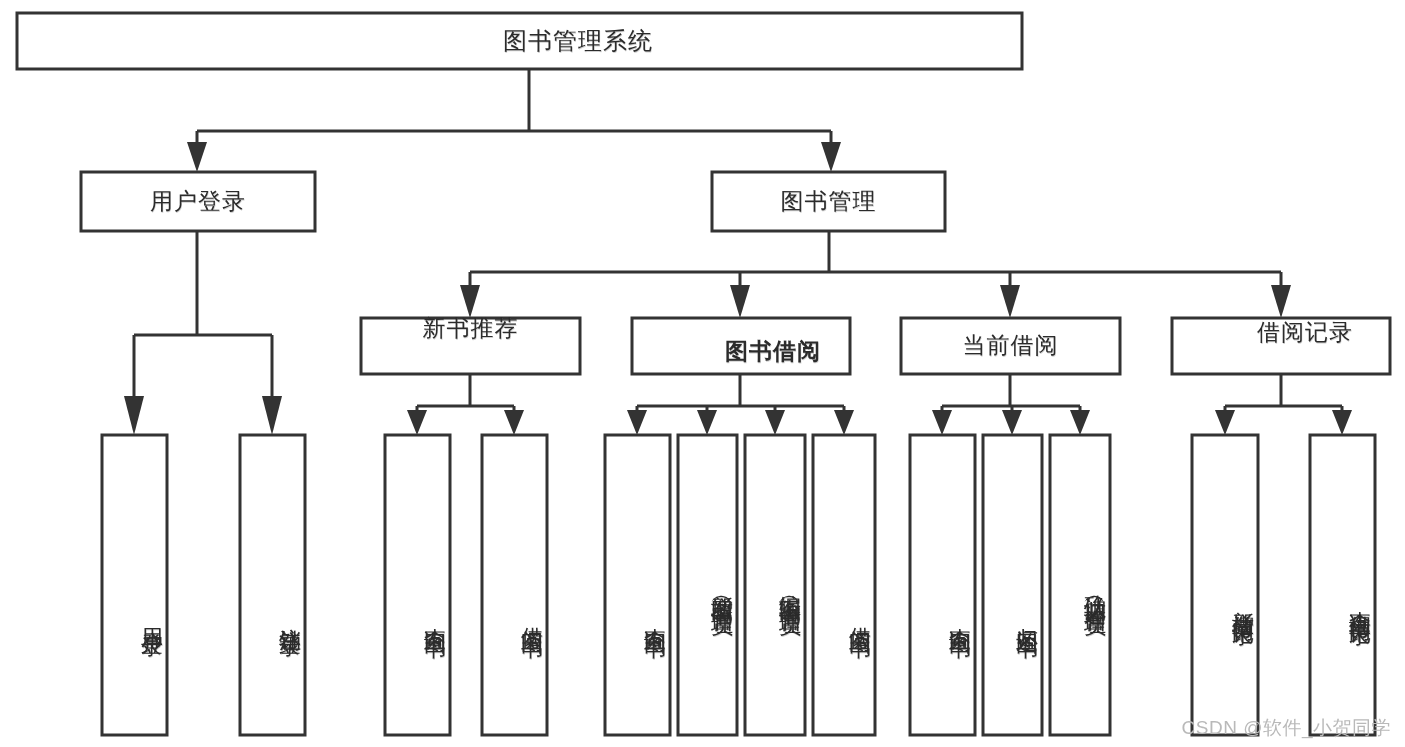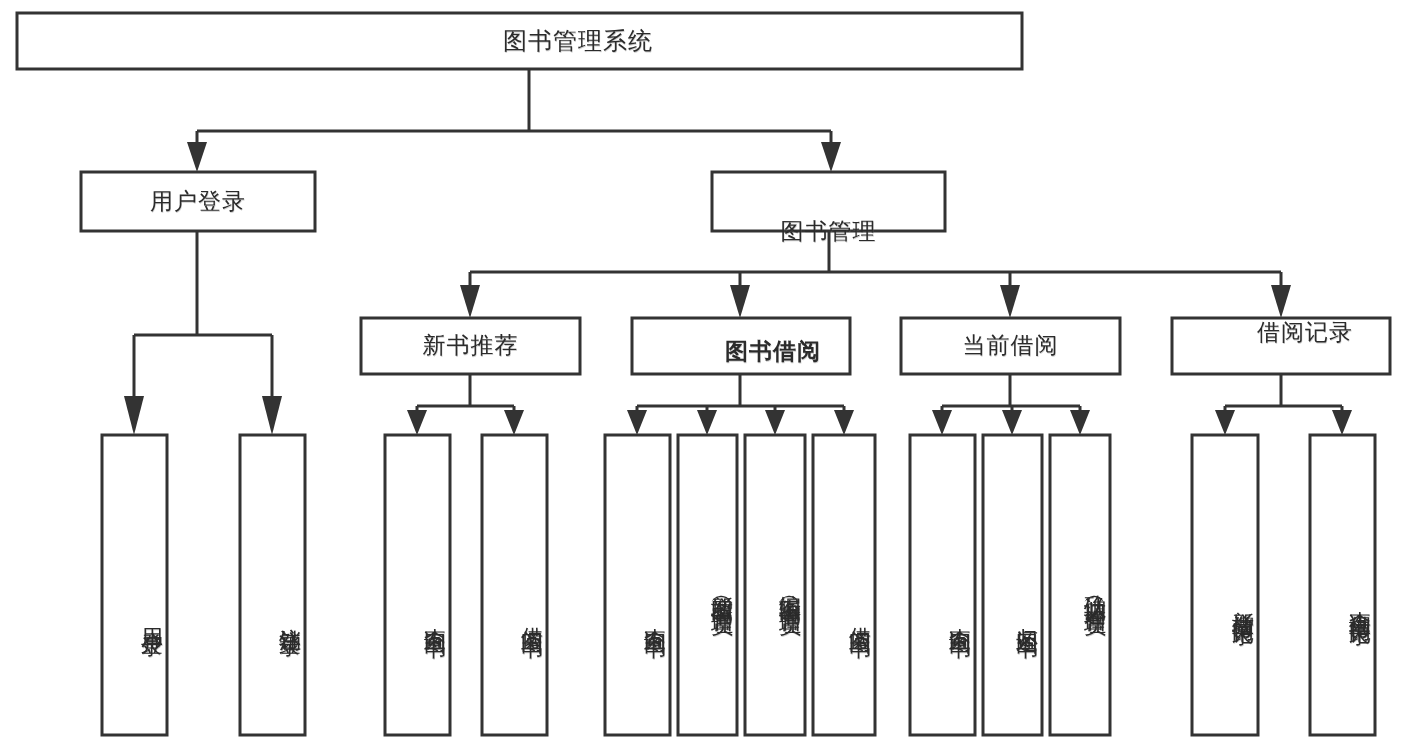--- a/index.html
+++ b/index.html
@@ -164,34 +164,35 @@
     <path class="connector" d="M 1225 406 L 1342 406"></path>
     <path class="connector" d="M 1225 406 L 1225 414"></path>
     <path class="connector" d="M 1342 406 L 1342 414"></path>
     <polygon class="arrow-head" points="1215,410 1235,410 1225,435"></polygon>
     <polygon class="arrow-head" points="1332,410 1352,410 1342,435"></polygon>
   </svg>
 
   <div class="node-label horizontal root" style="left:17px; top:13px; width:1122px; height:56px;">图书管理系统</div>
 
   <div class="node-label horizontal" style="left:81px; top:172px; width:234px; height:59px;">用户登录</div>
-  <div class="node-label horizontal" style="left:712px; top:172px; width:233px; height:59px;margin-top:30px;">图书管理</div>
+  <div class="node-label horizontal" style="left:712px; top:172px; width:233px; height:59px;">图书管理</div>
 
-  <div class="node-label horizontal" style="left:361px; top:318px; width:219px; height:56px;">新书推荐</div>
+  <div class="node-label horizontal" style="left:361px; top:301px; width:219px; height:56px;">新书推荐</div>
   <div class="node-label horizontal" style="left:664px; top:318px; width:218px; height:68px;font-weight:bold;">图书借阅</div>
   <div class="node-label horizontal" style="left:901px; top:318px; width:219px; height:56px;text-align:center;">当前借阅</div>
   <div class="node-label horizontal" style="left:1172px; top:305px; width:218px; height:56px;padding-left:24px;">借阅记录</div>
 
   <div class="node-label vertical" style="left:102px; top:490px; width:65px; height:245px;">用户登录</div>
   <div class="node-label vertical" style="left:240px; top:490px; width:65px; height:245px;">注销登录</div>
   <div class="node-label vertical" style="left:385px; top:490px; width:65px; height:245px;">查询图书</div>
   <div class="node-label vertical" style="left:482px; top:490px; width:65px; height:245px;">借阅图书</div>
   <div class="node-label vertical" style="left:605px; top:490px; width:65px; height:245px;">查询图书</div>
   <div class="node-label vertical" style="left:678px; top:440px; width:59px; height:295px;">新增图书（管理员）</div>
   <div class="node-label vertical" style="left:745px; top:440px; width:60px; height:295px;">编辑图书（管理员）</div>
   <div class="node-label vertical" style="left:813px; top:490px; width:62px; height:245px;">借阅图书</div>
   <div class="node-label vertical" style="left:910px; top:490px; width:65px; height:245px;">查询图书</div>
   <div class="node-label vertical" style="left:983px; top:490px; width:59px; height:245px;">归还图书</div>
   <div class="node-label vertical" style="left:1050px; top:440px; width:60px; height:295px;">确认归还（管理员）</div>
   <div class="node-label vertical" style="left:1192px; top:462px; width:66px; height:273px;">新增借阅记录</div>
   <div class="node-label vertical" style="left:1310px; top:462px; width:65px; height:273px;">查询借阅记录</div>
 
+  <div class="watermark">CSDN @软件_小贺同学</div>
 </div>
 
 </body></html>

